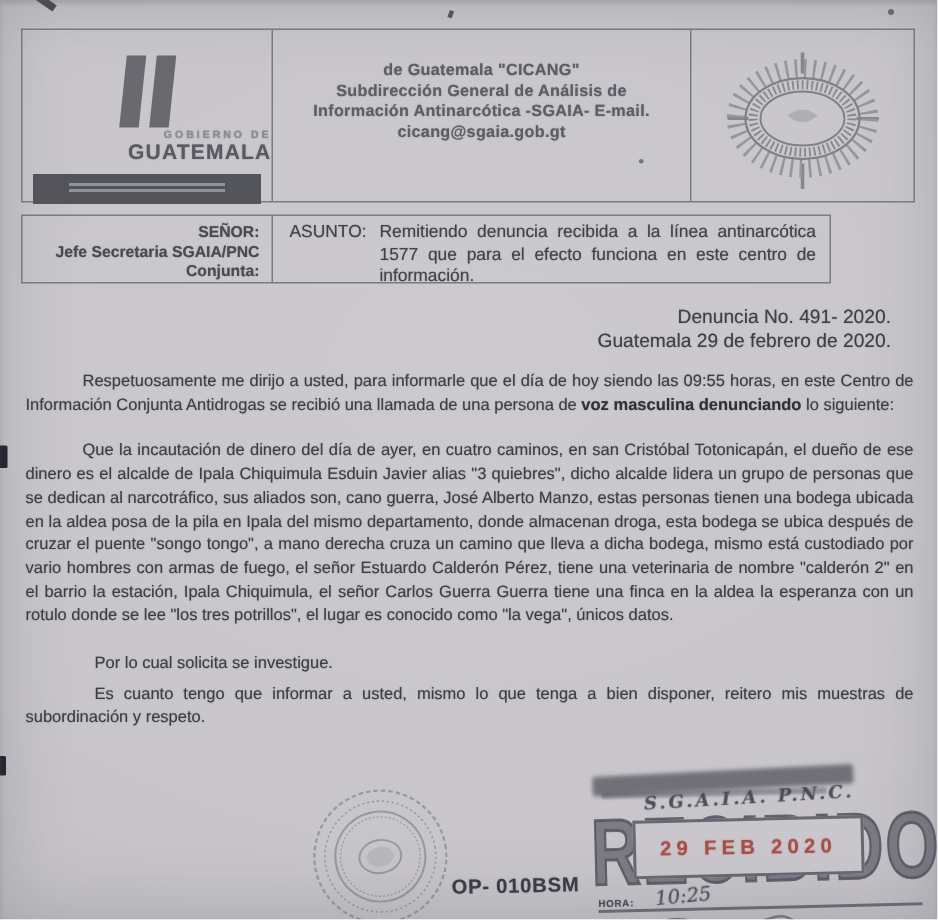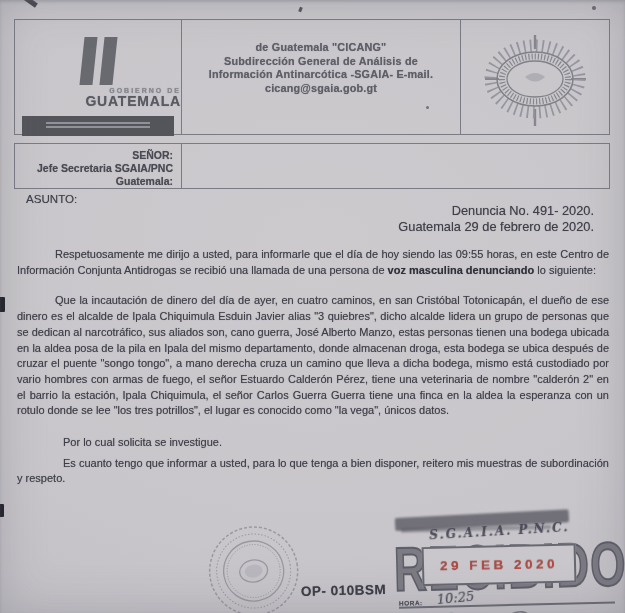--- a/index.html
+++ b/index.html
@@ -14,21 +14,21 @@
   }
   .page::after {
     content:""; position:absolute; inset:0; pointer-events:none;
     box-shadow: inset 0 0 46px rgba(95,95,108,.28), inset 0 2px 3px rgba(90,90,100,.25);
   }
   .soft { text-shadow: 0 0 .8px rgba(62,62,72,.55); }
 
   
   .hbox { position:absolute; left:14px; border:1px solid #7b7b85; display:flex; }
   .hbox1 { top:19px; width:596px; height:116px; }
-  .hbox2 { top:143px; width:596px; height:46px;flex-direction:column; }
+  .hbox2 { top:143px; width:540px; height:46px; }
   .hcell { position:relative; height:100%; }
   .cell-logo   { width:167px; border-right:1px solid #7b7b85; text-align:right; }
   .cell-center { flex:1; border-right:1px solid #7b7b85; text-align:center; padding-top:21px;
                  font-weight:700; font-size:10.8px; line-height:13.6px; color:#5e5e68; letter-spacing:.2px; }
   .cell-seal   { width:148px; display:flex; align-items:flex-start; justify-content:center; padding-top:13px; }
 
   .logo-bars { margin:17px auto 2px; display:flex; justify-content:center; gap:7px; height:48px; }
   .logo-bars i { display:block; width:13px; height:48px; background:#696970; transform:skewX(-6deg); }
   .logo-line1 { font-size:7px; font-weight:700; letter-spacing:2px; color:#8b8b93; }
   .logo-line2 { font-size:14px; font-weight:700; letter-spacing:.8px; color:#5a5a63; margin-top:-1px; }
@@ -135,37 +135,38 @@
         <ellipse cx="56" cy="46" rx="28" ry="18" fill="none" stroke="#6f6f77" stroke-width="1.3"></ellipse>
         <path d="M46 44 q10 -8 20 0 q-10 9 -20 0 Z" fill="rgba(110,110,122,.35)"></path>
       </svg>
     </div>
   </div>
 
   <div class="hbox hbox2">
     <div class="hcell cell-logo recip">
       <div>SEÑOR:</div>
       <div>Jefe Secretaria SGAIA/PNC</div>
-      <div>Guatemala:</div>
+      <div>Conjunta:</div>
     </div>
     <div class="hcell subj">
       <span class="subj-label">ASUNTO:</span>
+      <span class="subj-text">Remitiendo denuncia recibida a la línea antinarcótica 1577 que para el efecto funciona en este centro de información.</span>
     </div>
   </div>
 
   <div class="refblock">
     <div>Denuncia No. 491- 2020.</div>
     <div>Guatemala 29 de febrero de 2020.</div>
   </div>
 
   <div class="bodytext">
     <p class="p1"><span>Respetuosamente me dirijo a usted, para informarle que el día de hoy siendo las 09:55 horas, en este Centro de Información Conjunta Antidrogas se recibió una llamada de una persona de </span><b>voz masculina denunciando</b><span> lo siguiente:</span></p>
     <p class="p2">Que la incautación de dinero del día de ayer, en cuatro caminos, en san Cristóbal Totonicapán, el dueño de ese dinero es el alcalde de Ipala Chiquimula Esduin Javier alias "3 quiebres", dicho alcalde lidera un grupo de personas que se dedican al narcotráfico, sus aliados son, cano guerra, José Alberto Manzo, estas personas tienen una bodega ubicada en la aldea posa de la pila en Ipala del mismo departamento, donde almacenan droga, esta bodega se ubica después de cruzar el puente "songo tongo", a mano derecha cruza un camino que lleva a dicha bodega, mismo está custodiado por vario hombres con armas de fuego, el señor Estuardo Calderón Pérez, tiene una veterinaria de nombre "calderón 2" en el barrio la estación, Ipala Chiquimula, el señor Carlos Guerra Guerra tiene una finca en la aldea la esperanza con un rotulo donde se lee "los tres potrillos", el lugar es conocido como "la vega", únicos datos.</p>
     <p class="p3">Por lo cual solicita se investigue.</p>
-    <p class="p4">Es cuanto tengo que informar a usted, para lo que tenga a bien disponer, reitero mis muestras de subordinación y respeto.</p>
+    <p class="p4">Es cuanto tengo que informar a usted, mismo lo que tenga a bien disponer, reitero mis muestras de subordinación y respeto.</p>
   </div>
 
   <div class="roundseal">
     <svg width="96" height="96" viewBox="0 0 96 96">
       <circle cx="48" cy="48" r="44" fill="none" stroke="#74747e" stroke-width="1.5" stroke-dasharray="3 2"></circle>
       <circle cx="48" cy="48" r="37" fill="none" stroke="#74747e" stroke-width="1" stroke-dasharray="1.5 1.8"></circle>
       <circle cx="48" cy="48" r="30" fill="none" stroke="#74747e" stroke-width="1.3"></circle>
       <circle cx="48" cy="48" r="26.5" fill="none" stroke="#74747e" stroke-width=".9" stroke-dasharray="1.2 1.5"></circle>
       <ellipse cx="48" cy="48" rx="14" ry="11" fill="none" stroke="#74747e" stroke-width="1.3"></ellipse>
       <ellipse cx="48" cy="48" rx="9" ry="6.5" fill="rgba(116,116,130,.3)"></ellipse>

